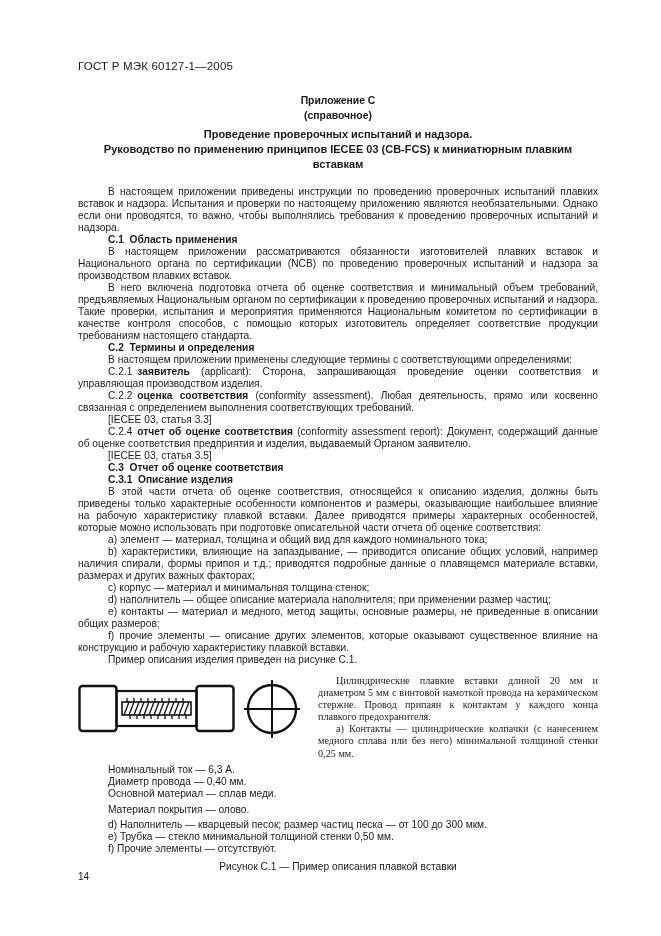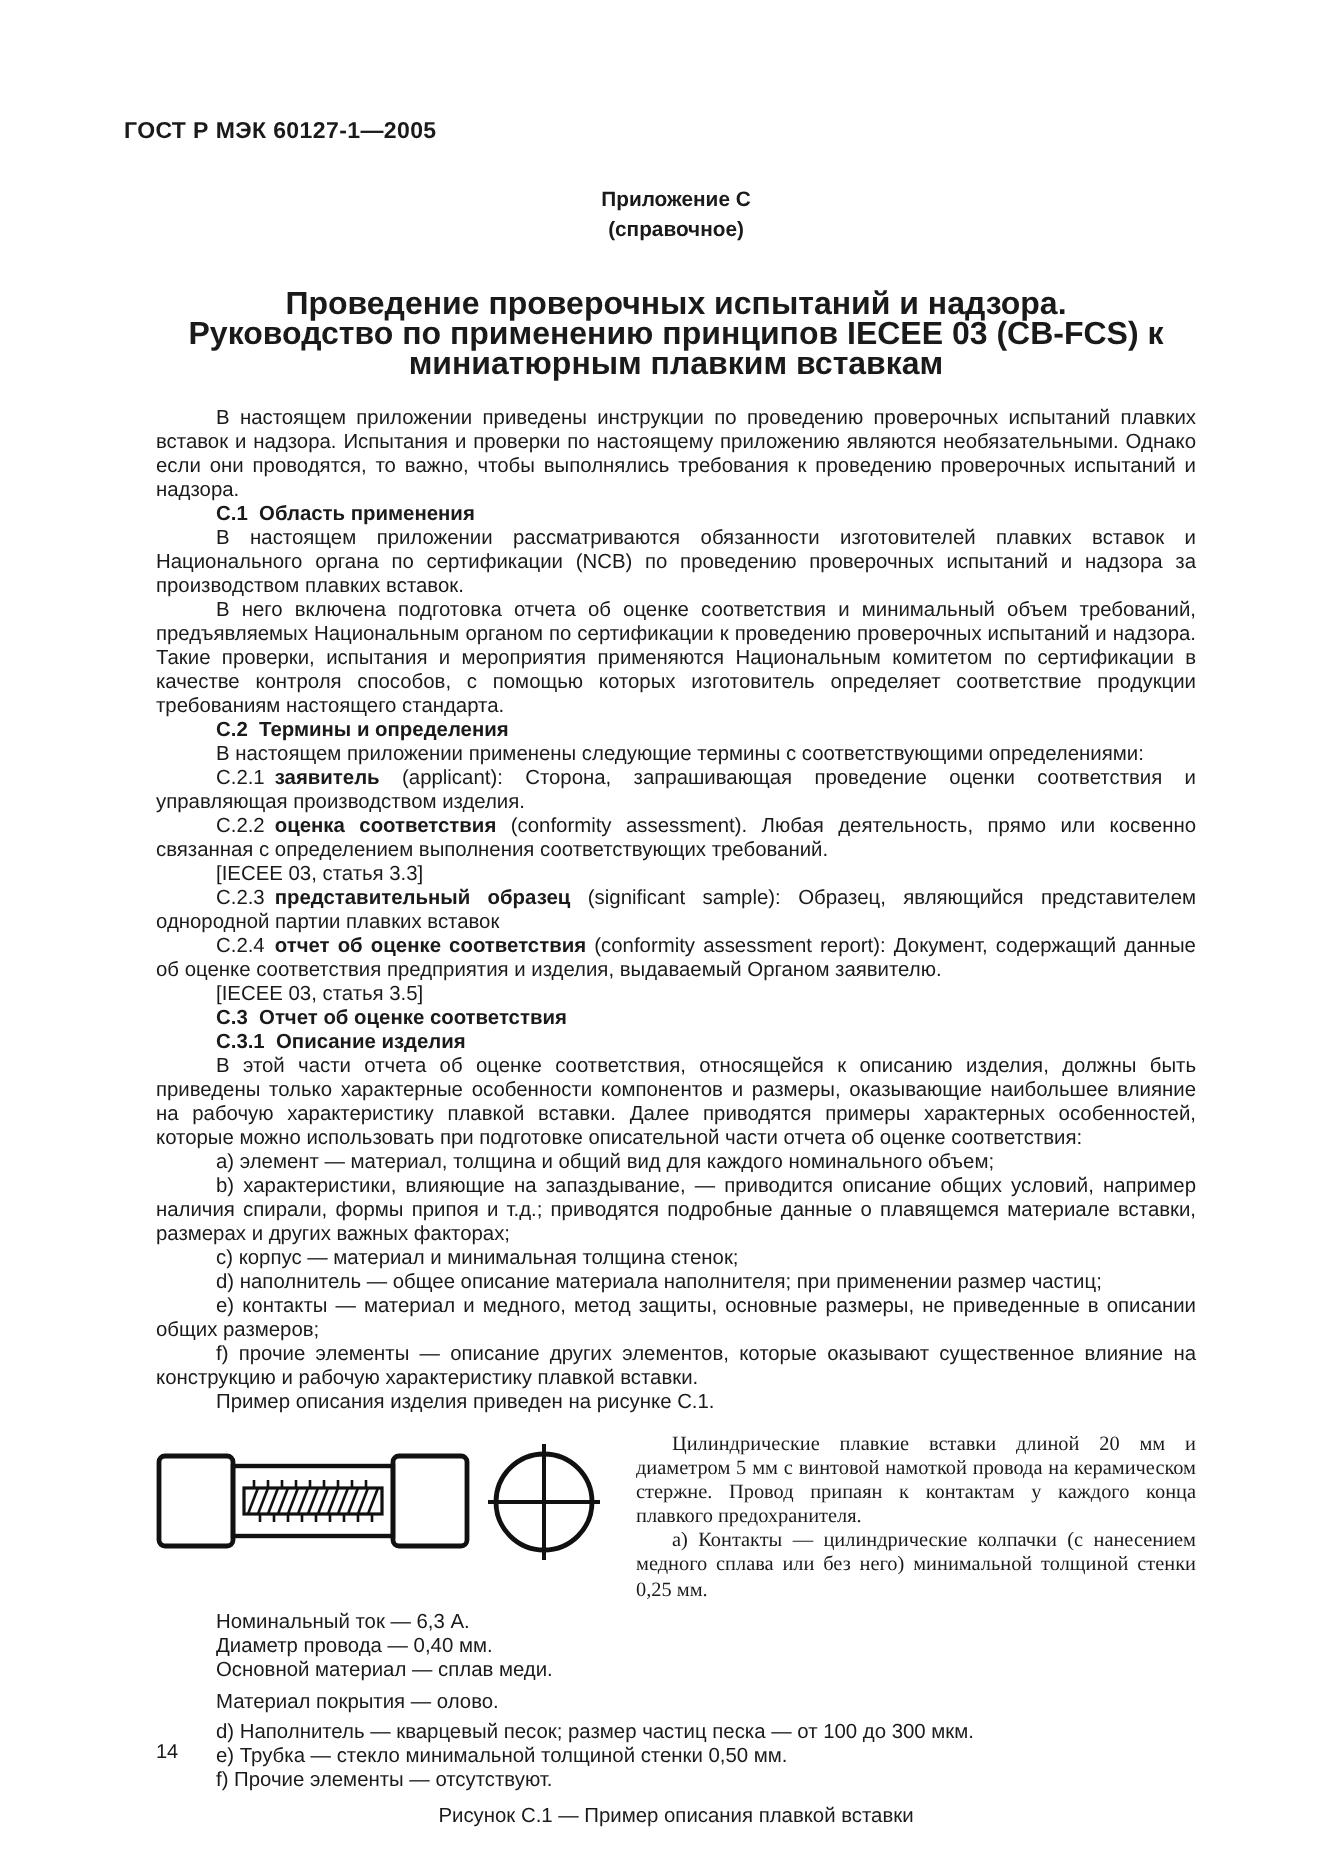--- a/index.html
+++ b/index.html
@@ -7,41 +7,41 @@
     position: relative;
     width: 661px;
     height: 936px;
     background: #ffffff;
     color: #1a1a1a;
     font-family: "Liberation Sans", sans-serif;
     overflow: hidden;
   }
   .doc-header {
     position: absolute;
-    left: 62px;
+    left: 78px;
     top: 60px;
     font-size: 11.5px;
-    font-weight: bold;
+    font-weight: normal;
     letter-spacing: 0.2px;
   }
   .content {
     position: absolute;
     left: 78px;
     top: 93px;
     width: 520px;
     font-size: 10.2px;
     line-height: 12px;
   }
   .center { text-align: center; }
   .appendix-label { font-weight: bold; font-size: 10.4px; line-height: 15px; }
   .appendix-note  { font-weight: bold; font-size: 10.4px; line-height: 15px; }
   .doc-title {
-    margin-top: 22px;
+    margin-top: 4px;
     font-weight: bold;
-    font-size: 16px;
+    font-size: 11px;
     line-height: 15px;
   }
   .body-text { margin-top: 14px; }
   .h {
     font-weight: bold;
     text-indent: 30px;
     white-space: pre-wrap;
     line-height: 12px;
   }
   .p {
@@ -104,32 +104,29 @@
       <div class="p">В настоящем приложении применены следующие термины с соответствующими определениями:</div>
 
       <div class="p">
         <span class="tnum">С.2.1</span><b>заявитель</b> <span>(applicant): Сторона, запрашивающая проведение оценки соответствия и управляющая производством изделия.</span>
       </div>
       <div class="p">
         <span class="tnum">С.2.2</span><b>оценка соответствия</b> <span>(conformity assessment). Любая деятельность, прямо или косвенно связанная с определением выполнения соответствующих требований.</span>
       </div>
       <div class="p">[IECEE 03, статья 3.3]</div>
       <div class="p">
-        <span class="tnum">С.2.3</span><b>представительный образец</b> <span>(significant sample): Образец, являющийся представителем однородной партии плавких вставок</span>
-      </div>
-      <div class="p">
         <span class="tnum">С.2.4</span><b>отчет об оценке соответствия</b> <span>(conformity assessment report): Документ, содержащий данные об оценке соответствия предприятия и изделия, выдаваемый Органом заявителю.</span>
       </div>
       <div class="p">[IECEE 03, статья 3.5]</div>
 
       <div class="h">С.3  Отчет об оценке соответствия</div>
       <div class="h">С.3.1  Описание изделия</div>
       <div class="p">В этой части отчета об оценке соответствия, относящейся к описанию изделия, должны быть приведены только характерные особенности компонентов и размеры, оказывающие наибольшее влияние на рабочую характеристику плавкой вставки. Далее приводятся примеры характерных особенностей, которые можно использовать при подготовке описательной части отчета об оценке соответствия:</div>
 
-      <div class="p">a) элемент — материал, толщина и общий вид для каждого номинального объем;</div>
+      <div class="p">a) элемент — материал, толщина и общий вид для каждого номинального тока;</div>
       <div class="p">b) характеристики, влияющие на запаздывание, — приводится описание общих условий, например наличия спирали, формы припоя и т.д.; приводятся подробные данные о плавящемся материале вставки, размерах и других важных факторах;</div>
       <div class="p">c) корпус — материал и минимальная толщина стенок;</div>
       <div class="p">d) наполнитель — общее описание материала наполнителя; при применении размер частиц;</div>
       <div class="p">e) контакты — материал и медного, метод защиты, основные размеры, не приведенные в описании общих размеров;</div>
       <div class="p">f) прочие элементы — описание других элементов, которые оказывают существенное влияние на конструкцию и рабочую характеристику плавкой вставки.</div>
 
       <div class="p">Пример описания изделия приведен на рисунке С.1.</div>
 
       <div class="figure-row">
         <div class="fig-drawing">

